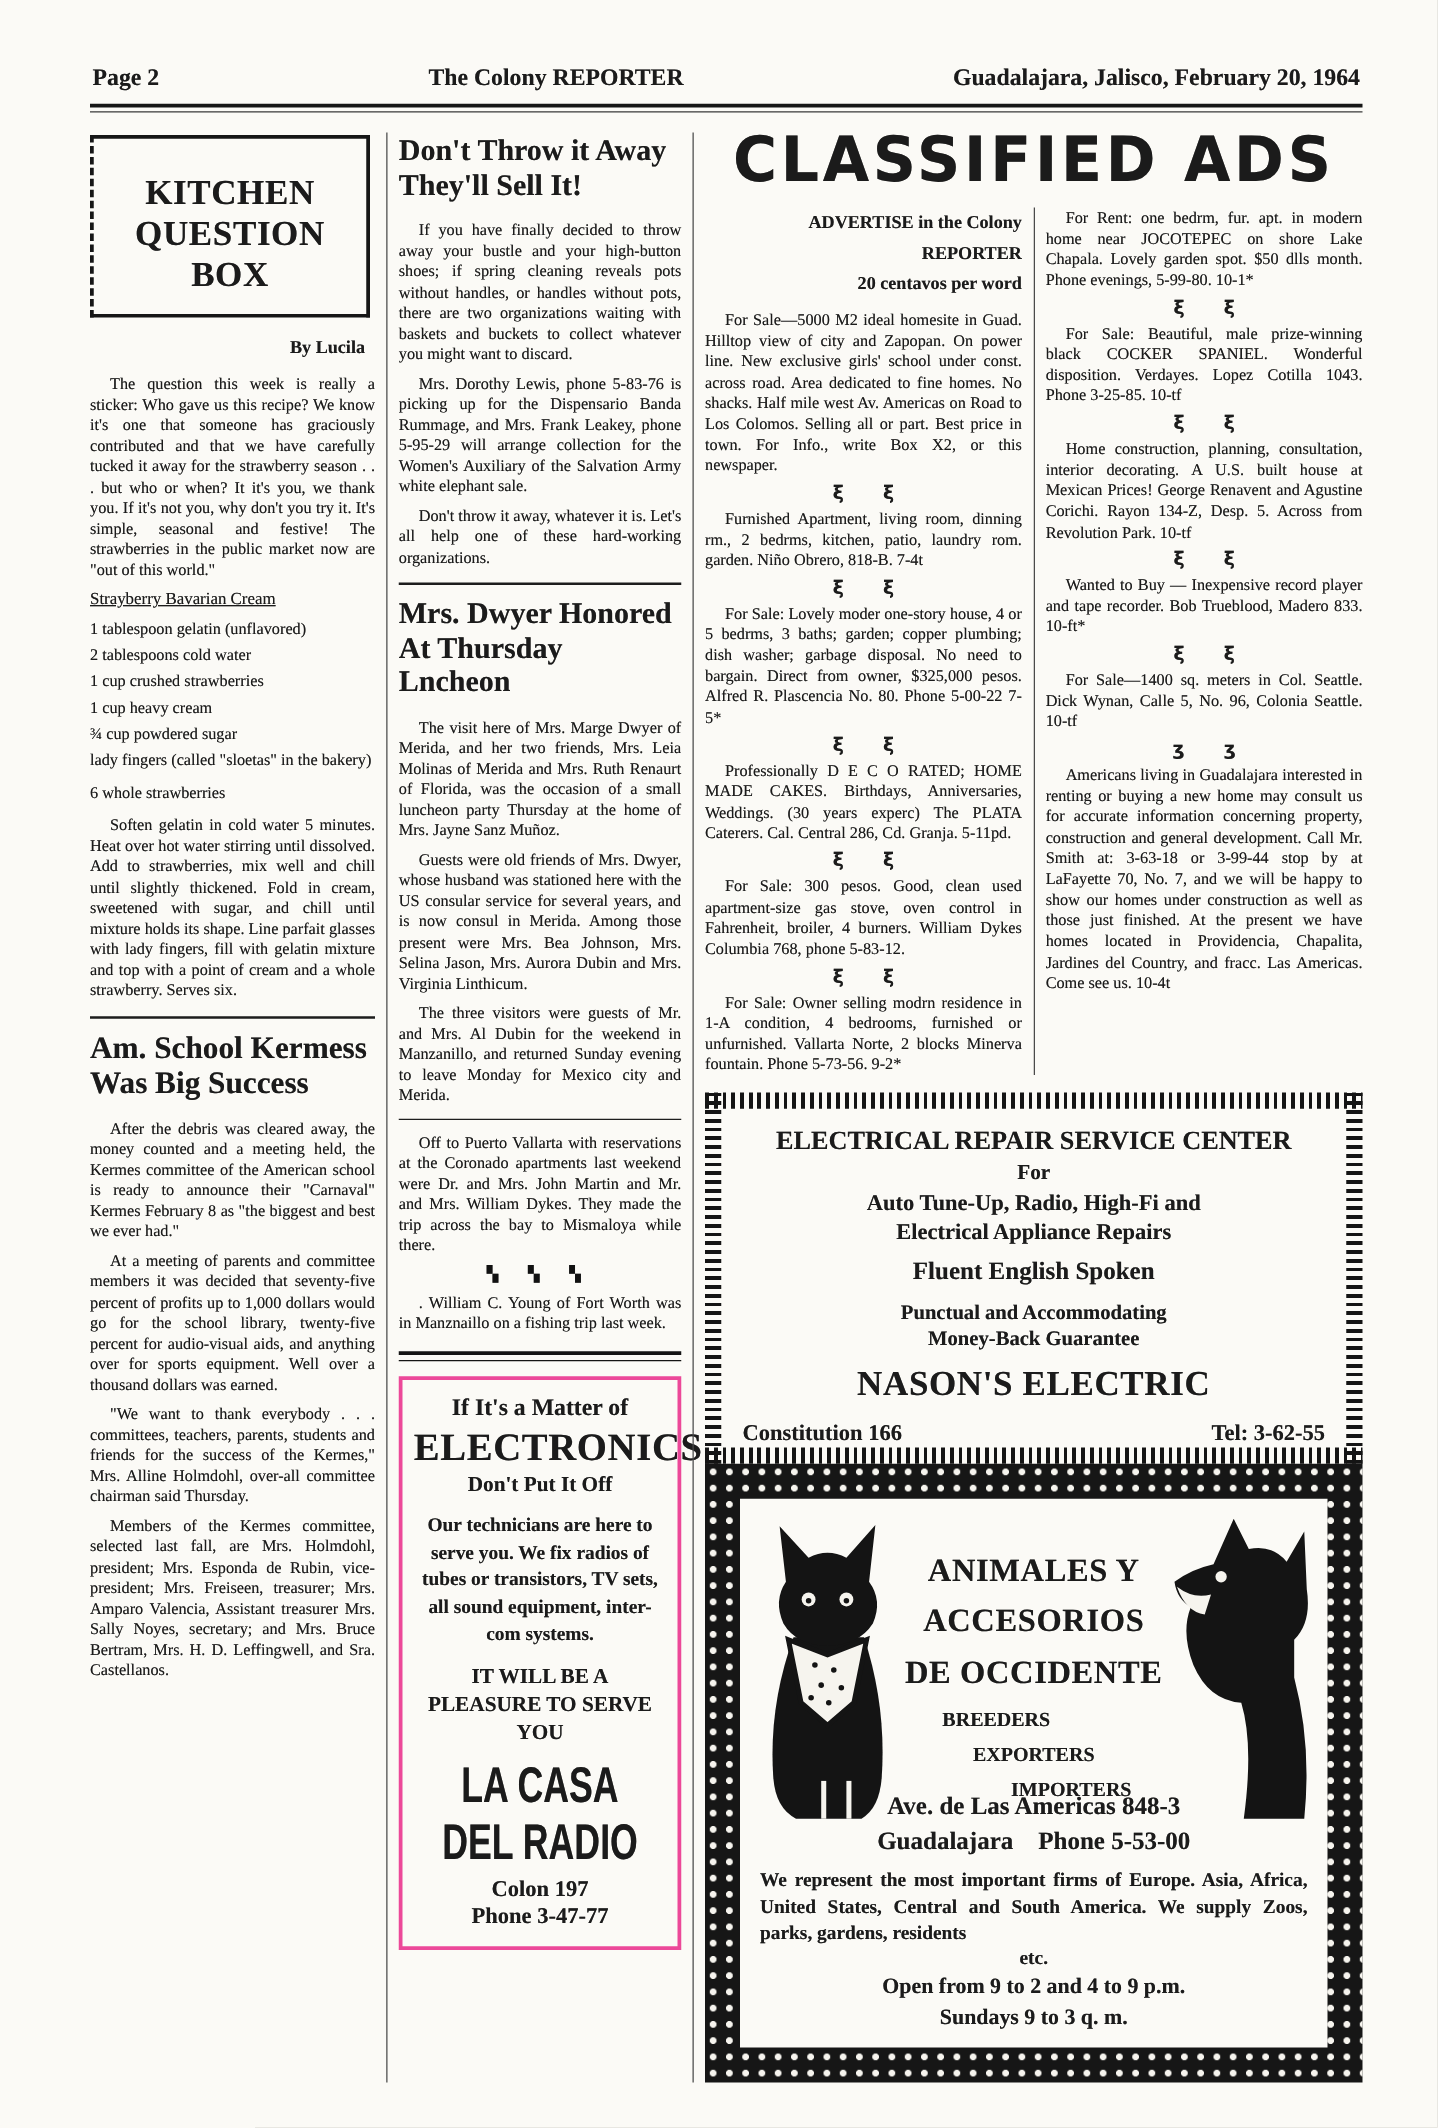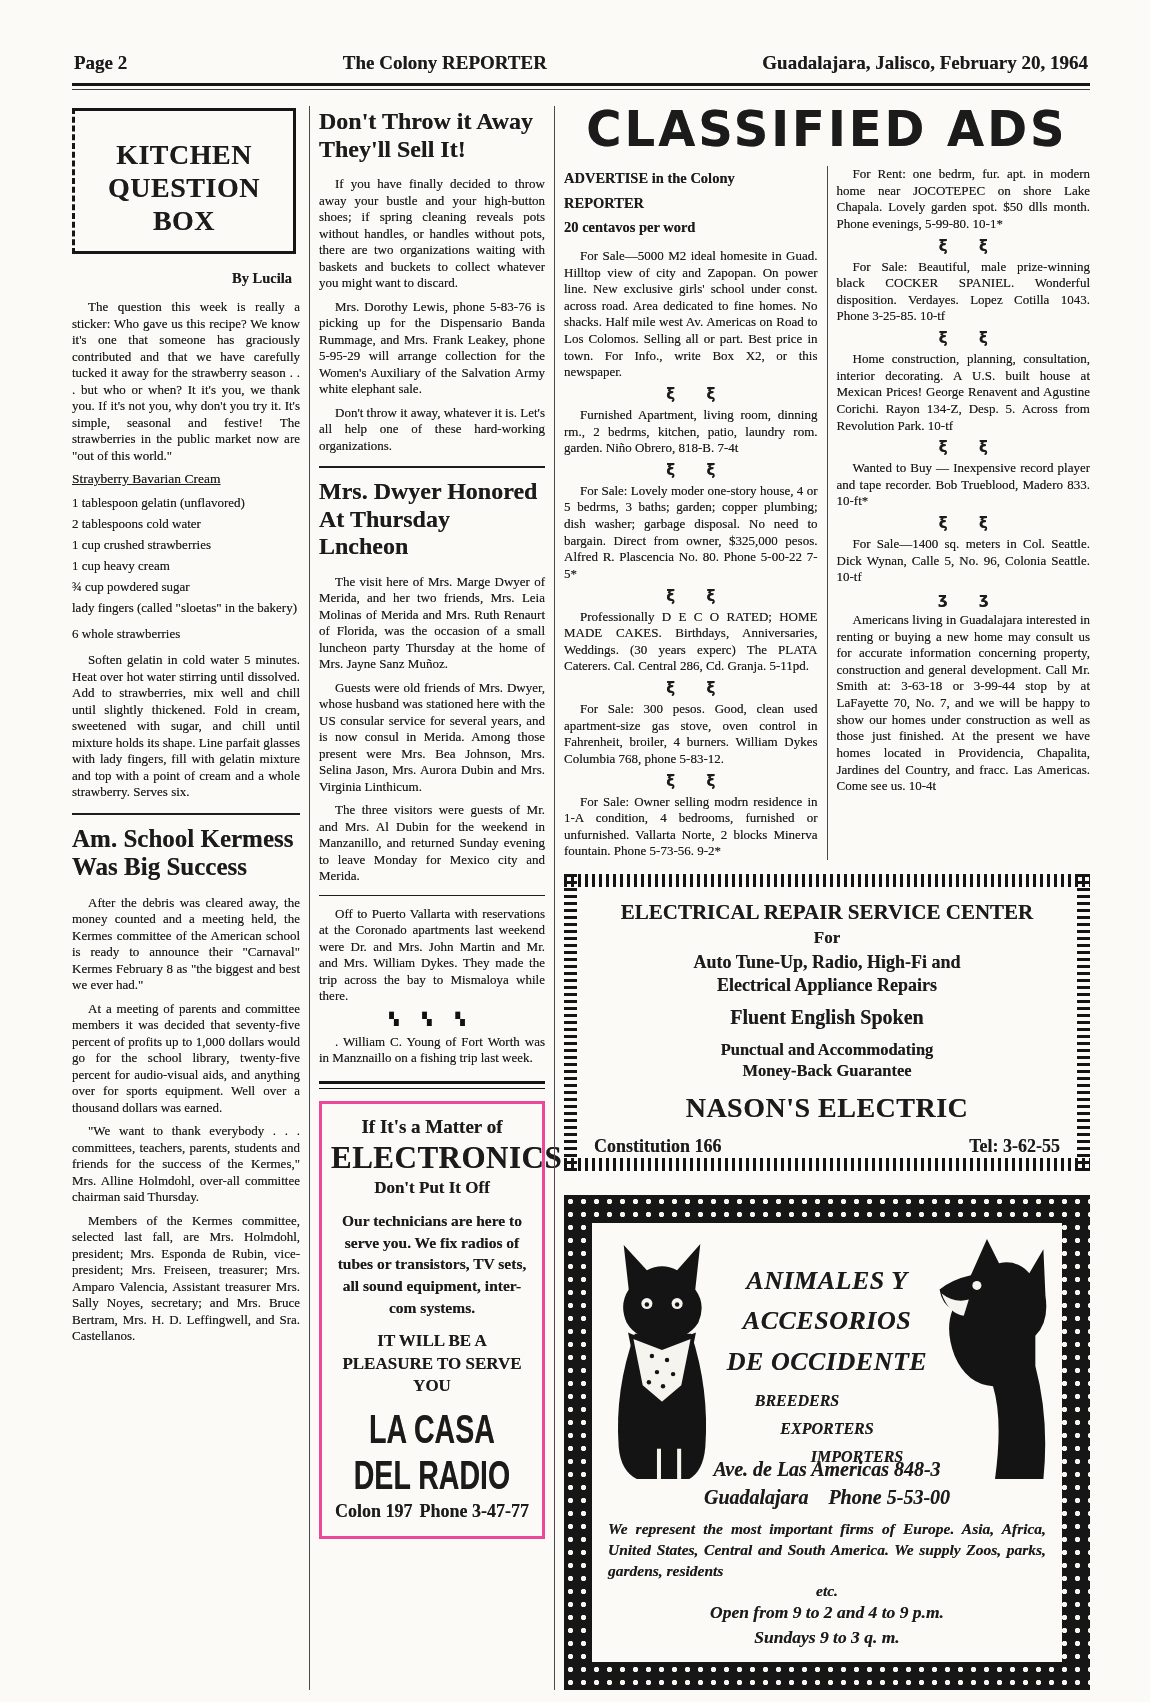--- a/index.html
+++ b/index.html
@@ -40,26 +40,26 @@
   .dingbats { text-align:center; font-family:"DejaVu Sans", sans-serif; font-size:12px; letter-spacing:10px; margin:6px 0 8px; color:#111; }
   .double-rule { border-top:3px solid #141414; border-bottom:1px solid #141414; height:4px; margin:14px 0 12px; }
   .elec-ad { border:3px solid #ec4899; padding:12px 9px 14px; text-align:center; margin-top:2px; }
   .elec-l1 { font-weight:bold; font-size:19px; }
   .elec-l2 { font-weight:bold; font-size:31px; letter-spacing:.5px; margin:2px 0; }
   .elec-l3 { font-weight:bold; font-size:17px; margin-bottom:12px; }
   .elec-body { font-weight:bold; font-size:15.5px; line-height:1.4; margin:0 2px 12px; }
   .elec-pleasure { font-weight:bold; font-size:17px; line-height:1.3; margin:0 0 14px; }
   .elec-name { font-family:"Liberation Sans", sans-serif; font-weight:bold; font-size:34px;
     display:inline-block; transform:scale(.84,1.18); transform-origin:center; margin:2px 0 10px; }
-  .elec-addr { display:flex; justify-content:space-between; font-weight:bold; font-size:18px; padding:0 4px; }
+  .elec-addr { display:flex; justify-content:space-between; font-weight:bold; font-size:18px; padding:0 4px;flex-direction:column; }
 
   
   .classified-header { text-align:center; font-family:"DejaVu Sans", sans-serif; font-weight:bold;
     font-size:48px; letter-spacing:3px; transform:scaleY(1.04); margin:-6px 0 10px; }
-  .advertise { text-align:left; font-weight:bold; font-size:14.5px; line-height:1.7; margin-bottom:8px; }
+  .advertise { text-align:right; font-weight:bold; font-size:14.5px; line-height:1.7; margin-bottom:8px; }
   .classified-cols { display:flex; align-items:stretch; }
   .c-col { flex:1; min-width:0; }
   p.ad { font-size:13px; line-height:1.28; text-align:justify; margin:0; text-indent:16px; }
   .sep { text-align:center; font-family:"DejaVu Sans", sans-serif; font-weight:bold; font-size:15px;
     white-space:pre; margin:4px 0; }
 
   
   .nasons { position:relative; margin-top:14px; padding:20px 24px 14px; }
   .stripe-t,.stripe-b { position:absolute; left:0; right:0; height:13px;
     background:repeating-linear-gradient(90deg,#141414 0 3px,transparent 3px 7px); }
@@ -71,23 +71,23 @@
   .nason-title { font-weight:bold; font-size:21px; }
   .nason-for { font-weight:bold; font-size:17px; margin:3px 0; }
   .nason-svc { font-weight:bold; font-size:18px; line-height:1.25; }
   .nason-eng { font-weight:bold; font-size:20px; margin-top:10px; }
   .nason-line { font-weight:bold; font-size:16.5px; line-height:1.3; }
   .nason-p1 { margin-top:10px; }
   .nason-name { font-weight:bold; font-size:28px; margin:10px 0 12px; letter-spacing:.5px; }
   .nason-addr { display:flex; justify-content:space-between; font-weight:bold; font-size:18px; text-align:left; }
 
   
-  .animales { margin-top:24px; padding:28px; background-color:#161616;
+  .animales { padding:28px; background-color:#161616;
     background-image:radial-gradient(circle 2.5px at 50% 50%, #f6f4ee 0 2.4px, transparent 3px);
-    background-size:13px 13px;font-style:italic; }
+    background-size:13px 13px; }
   .animales-inner { background:#fbfaf6; padding:10px 14px 12px; }
   .ani-top { display:flex; align-items:flex-start; }
   .ani-center { flex:1; text-align:center; padding-top:28px; }
   .ani-title { font-weight:bold; font-size:26px; line-height:1.55; letter-spacing:.5px; }
   .ani-role { font-weight:bold; font-size:16px; margin-top:10px; }
   .ani-role.r1 { padding-right:60px; }
   .ani-role.r3 { padding-left:60px; }
   .ani-addr { text-align:center; font-weight:bold; font-size:20px; line-height:1.4; white-space:pre; margin-top:-30px; }
   .ani-body { font-weight:bold; font-size:15.5px; line-height:1.35; text-align:justify; margin:8px 2px 0; }
   .ani-etc { text-align:center; font-weight:bold; font-size:15.5px; }

